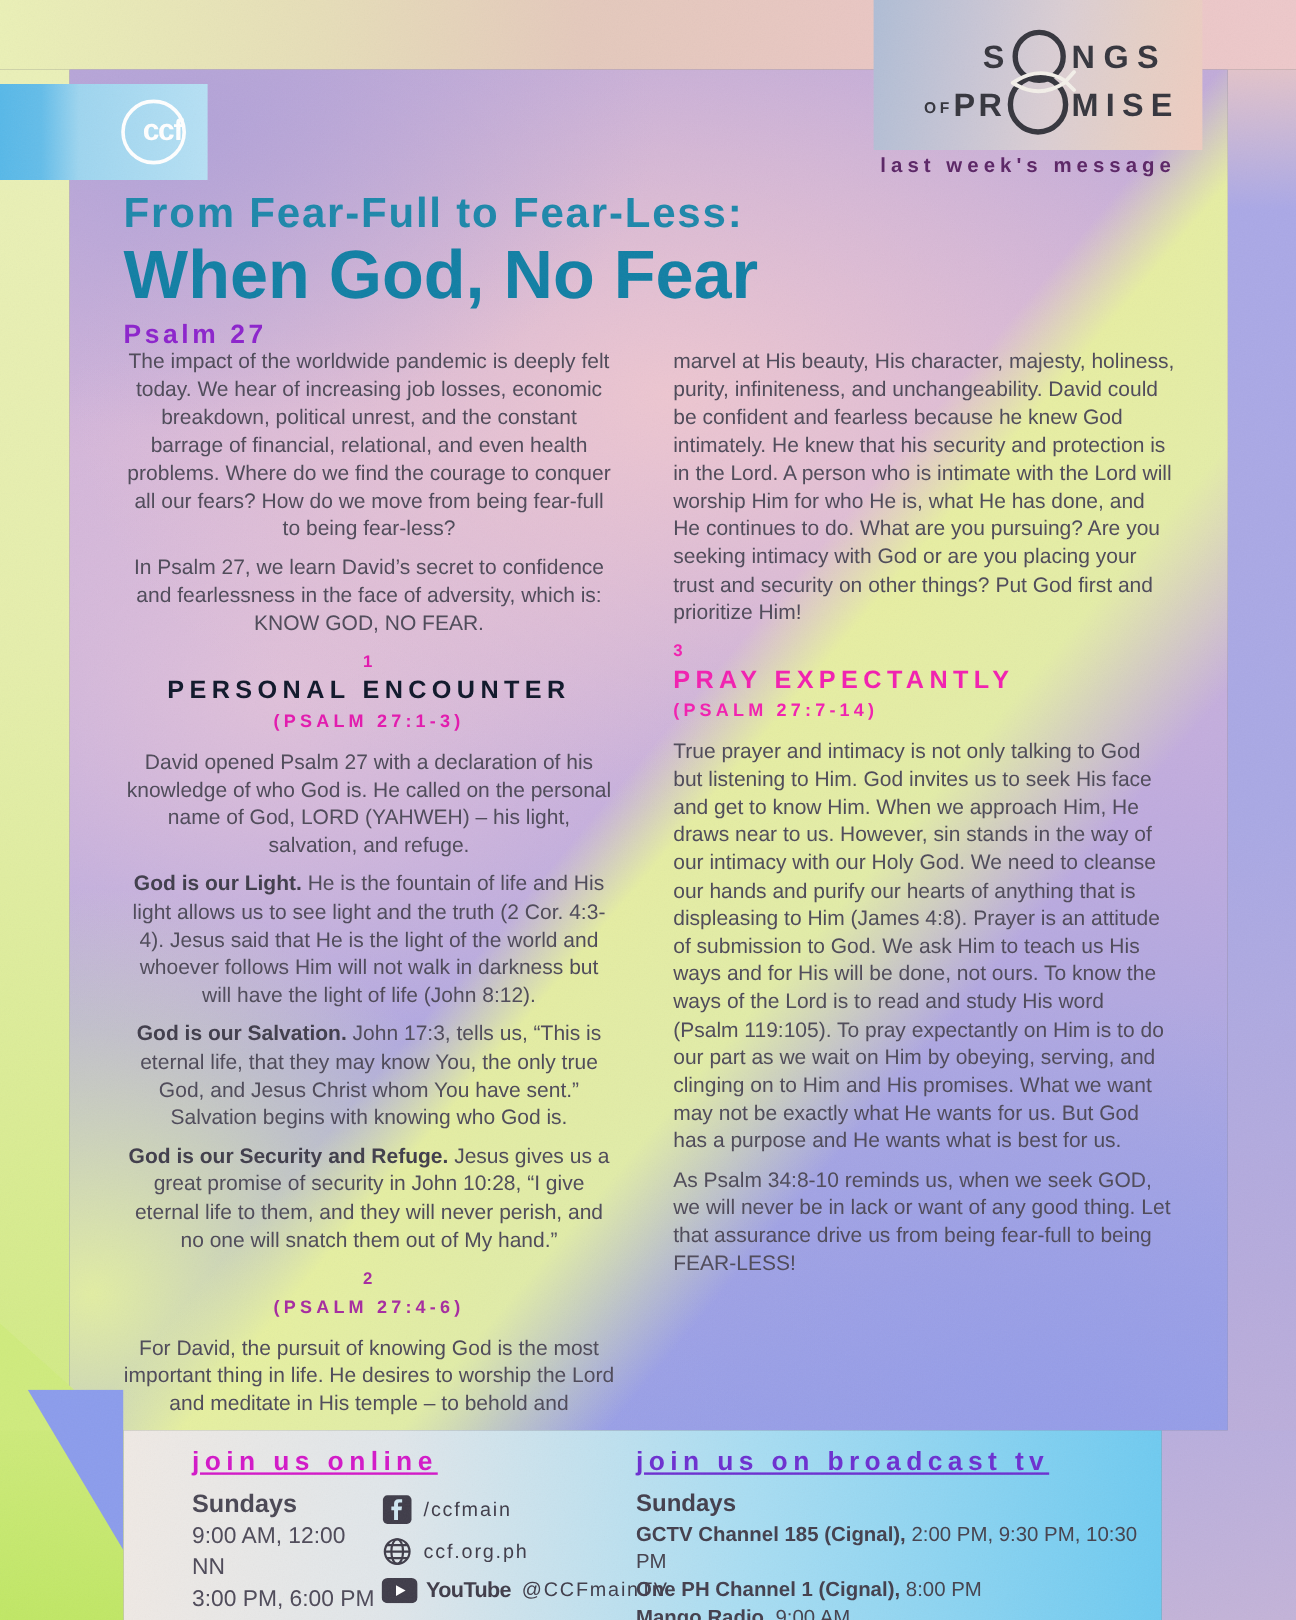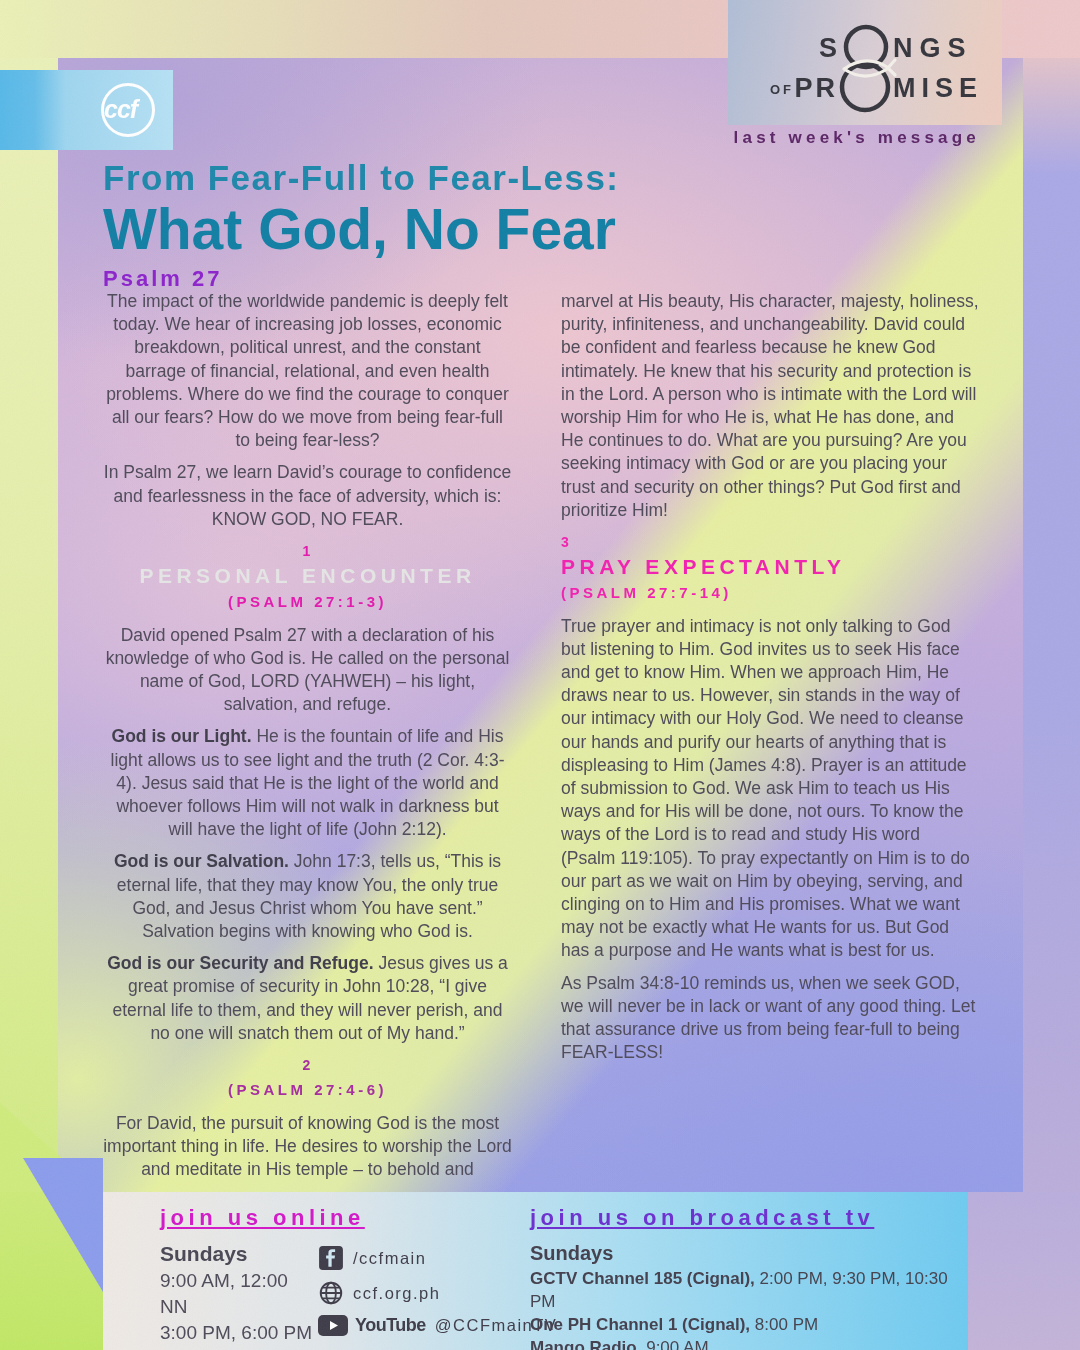--- a/index.html
+++ b/index.html
@@ -29,21 +29,21 @@
   .corner-green-rect{position:absolute;left:0;top:1192px;width:103px;height:158px;
     background:linear-gradient(180deg,#cdea7a 0%,#c0e765 100%);}
   .corner-blue-tri{position:absolute;left:23px;top:1158px;width:80px;height:134px;background:#8b9cec;
     clip-path:polygon(0 0,100% 0,100% 100%);}
   .bottom-right-fill{position:absolute;left:968px;top:1192px;width:112px;height:158px;
     background:linear-gradient(180deg,#b9aedd 0%,#c3b3d8 100%);}
   
   .ccf-bar{position:absolute;left:0;top:70px;width:173px;height:80px;
     background:linear-gradient(90deg,#57b8e8 0%,#64bde9 20%,#9ed5ef 38%,#b6e0f4 100%);}
   .ccf-logo{position:absolute;left:101px;top:83px;width:54px;height:54px;border:3px solid #ffffff;
-    border-radius:50%;box-sizing:border-box;display:flex;align-items:center;justify-content:flex-start;font-style:italic;}
+    border-radius:50%;box-sizing:border-box;display:flex;align-items:center;justify-content:flex-end;}
   .ccf-logo span{color:#fff;font-size:25px;font-weight:bold;letter-spacing:-1px;transform:translateY(-1px);}
   
   .songs-box{position:absolute;left:728px;top:0;width:274px;height:125px;
     background:linear-gradient(100deg,#afbdd5 0%,#c7c5d5 30%,#dbced3 55%,#e5cfc6 78%,#eeccc0 100%);}
   .tagline{position:absolute;right:100px;top:128px;font-size:17px;font-weight:bold;
     letter-spacing:4.2px;color:#5b2566;}
   
   .title-block{position:absolute;left:103px;top:160px;width:750px;}
   .kicker{font-size:35px;font-weight:bold;letter-spacing:1.5px;color:#1d87aa;line-height:1.05;}
   .big-title{font-size:57px;font-weight:bold;letter-spacing:0px;color:#117fa4;line-height:1.0;margin-top:4px;}
@@ -108,35 +108,35 @@
       <text x="66" y="94" text-anchor="end" font-family="Liberation Sans, sans-serif" font-size="13" font-weight="bold" letter-spacing="3" fill="#35353d">OF</text>
       <text x="110" y="97" text-anchor="end" font-family="Liberation Sans, sans-serif" font-size="27" font-weight="bold" letter-spacing="3" fill="#35353d">PR</text>
       <text x="165" y="97" font-family="Liberation Sans, sans-serif" font-size="27" font-weight="bold" letter-spacing="6" fill="#35353d">MISE</text>
       <path d="M116,69 Q138,54 159,67 L167,75 M116,69 Q137,83 159,69 L167,60" fill="none" stroke="#f3efe9" stroke-width="3.2" stroke-linecap="round"></path>
     </svg>
   </div>
   <div class="tagline">last week's message</div>
 
   <div class="title-block">
     <div class="kicker">From Fear-Full to Fear-Less:</div>
-    <div class="big-title">What God, No Fear</div>
+    <div class="big-title">When God, No Fear</div>
     <div class="subtitle">Psalm 27</div>
   </div>
 
   <div class="columns">
     <div class="col left">
       <p>The impact of the worldwide pandemic is deeply felt today. We hear of increasing job losses, economic breakdown, political unrest, and the constant barrage of financial, relational, and even health problems. Where do we find the courage to conquer all our fears? How do we move from being fear-full to being fear-less?</p>
-      <p>In Psalm 27, we learn David’s courage to confidence and fearlessness in the face of adversity, which is: KNOW GOD, NO FEAR.</p>
+      <p>In Psalm 27, we learn David’s secret to confidence and fearlessness in the face of adversity, which is: KNOW GOD, NO FEAR.</p>
 
       <div class="sec">
         <div class="sec-num" style="color: rgb(227, 24, 174);">1</div>
-        <h3 class="sec-heading" style="color: #e5e5e5;">PERSONAL ENCOUNTER</h3>
+        <h3 class="sec-heading" style="color: #0f172a;">PERSONAL ENCOUNTER</h3>
         <div class="sec-ref" style="color: rgb(227, 24, 174);">(PSALM 27:1-3)</div>
         <p><span>David opened Psalm 27 with a declaration of his knowledge of who God is. He called on the personal name of God, LORD (YAHWEH) – his light, salvation, and refuge.</span></p>
-        <p><span class="b">God is our Light.</span><span> He is the fountain of life and His light allows us to see light and the truth (2 Cor. 4:3-4). Jesus said that He is the light of the world and whoever follows Him will not walk in darkness but will have the light of life (John 2:12).</span></p>
+        <p><span class="b">God is our Light.</span><span> He is the fountain of life and His light allows us to see light and the truth (2 Cor. 4:3-4). Jesus said that He is the light of the world and whoever follows Him will not walk in darkness but will have the light of life (John 8:12).</span></p>
         <p><span class="b">God is our Salvation.</span><span> John 17:3, tells us, “This is eternal life, that they may know You, the only true God, and Jesus Christ whom You have sent.” Salvation begins with knowing who God is.</span></p>
         <p><span class="b">God is our Security and Refuge.</span><span> Jesus gives us a great promise of security in John 10:28, “I give eternal life to them, and they will never perish, and no one will snatch them out of My hand.”</span></p>
       </div>
 
       <div class="sec">
         <div class="sec-num" style="color: rgb(166, 43, 160);">2</div>
         <div class="sec-ref" style="color: rgb(166, 43, 160);">(PSALM 27:4-6)</div>
         <p><span>For David, the pursuit of knowing God is the most important thing in life. He desires to worship the Lord and meditate in His temple – to behold and</span></p>
       </div>
     </div>

